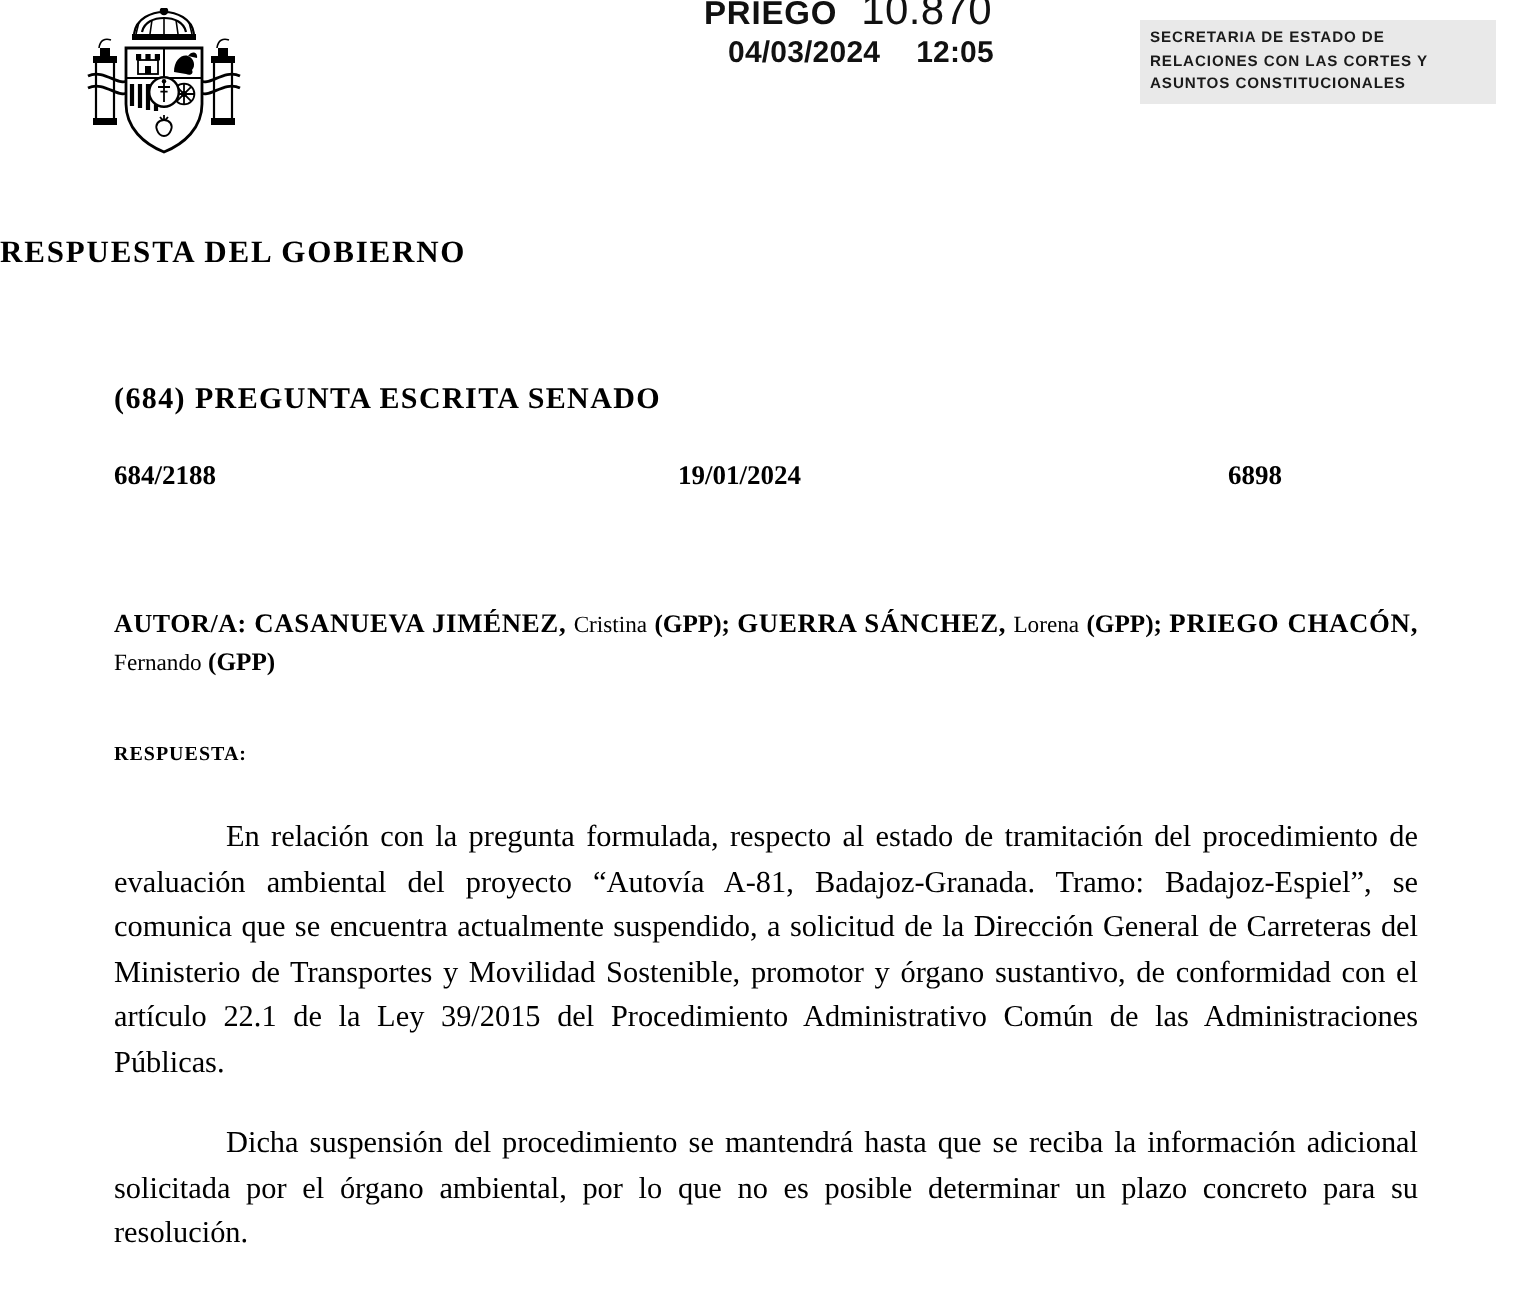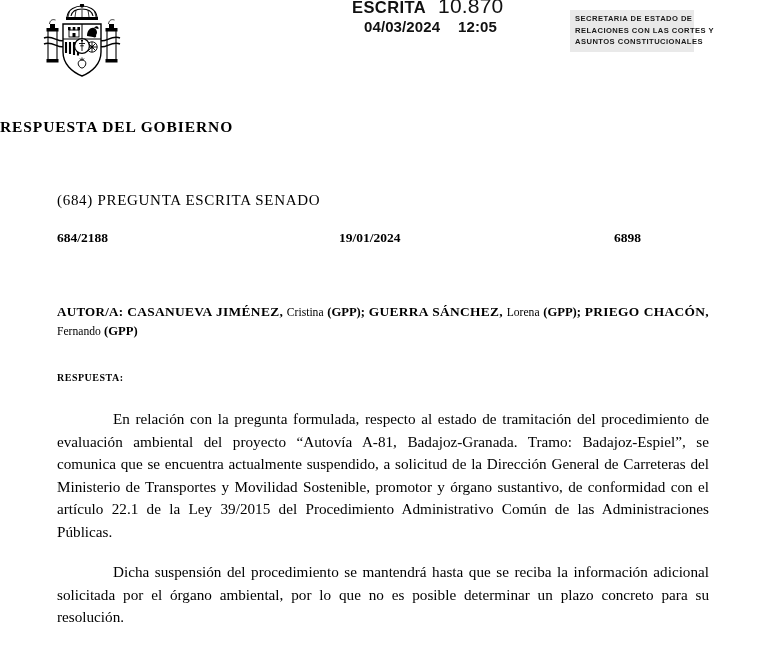--- a/index.html
+++ b/index.html
@@ -72,21 +72,21 @@
     font-size: 15px;
     font-weight: bold;
     letter-spacing: 0.1px;
   }
 
   
   .dept-stamp {
     position: absolute;
     left: 570px;
     top: 10px;
-    width: 124px;
+    width: 178px;
     background: #e9e9e9;
     padding: 3px 4px 4px 5px;
     box-sizing: border-box;
     font-family: "Liberation Sans", "DejaVu Sans", sans-serif;
     font-size: 7.6px;
     font-weight: bold;
     line-height: 1.52;
     letter-spacing: 0.45px;
     color: #1a1a1a;
   }
@@ -108,21 +108,21 @@
     font-size: 15.5px;
     font-weight: bold;
     letter-spacing: 0.9px;
   }
 
   .question-type {
     position: absolute;
     top: 192px;
     left: 57px;
     font-size: 15px;
-    font-weight: normal;
+    font-weight: bold;
     letter-spacing: 0.7px;
   }
 
   .refs {
     position: absolute;
     top: 230px;
     left: 57px;
     width: 600px;
     font-size: 13.5px;
     font-weight: bold;
@@ -235,21 +235,21 @@
 
         <circle cx="52" cy="42" r="7.4" fill="#fff" stroke-width="1.2"></circle>
         <path d="M52 37 v10 M49 39.5 h6 M50.2 41.8 h3.6" stroke-width="0.9"></path>
         <circle cx="52" cy="36.6" r="1.1" fill="#000" stroke="none"></circle>
       </g>
     </svg>
   </div>
 
   <div class="entrada-stamp">
     <div class="entrada-row-1">
-      <span class="entrada-label">ESCRITA</span>
+      <span class="entrada-label">PRIEGO</span>
       <span class="entrada-number">10.870</span>
     </div>
     <div class="entrada-row-2">
       <span class="entrada-date">04/03/2024</span>
       <span class="entrada-time">12:05</span>
     </div>
   </div>
 
   <div class="dept-stamp">
     <div>SECRETARIA  DE ESTADO DE</div>

